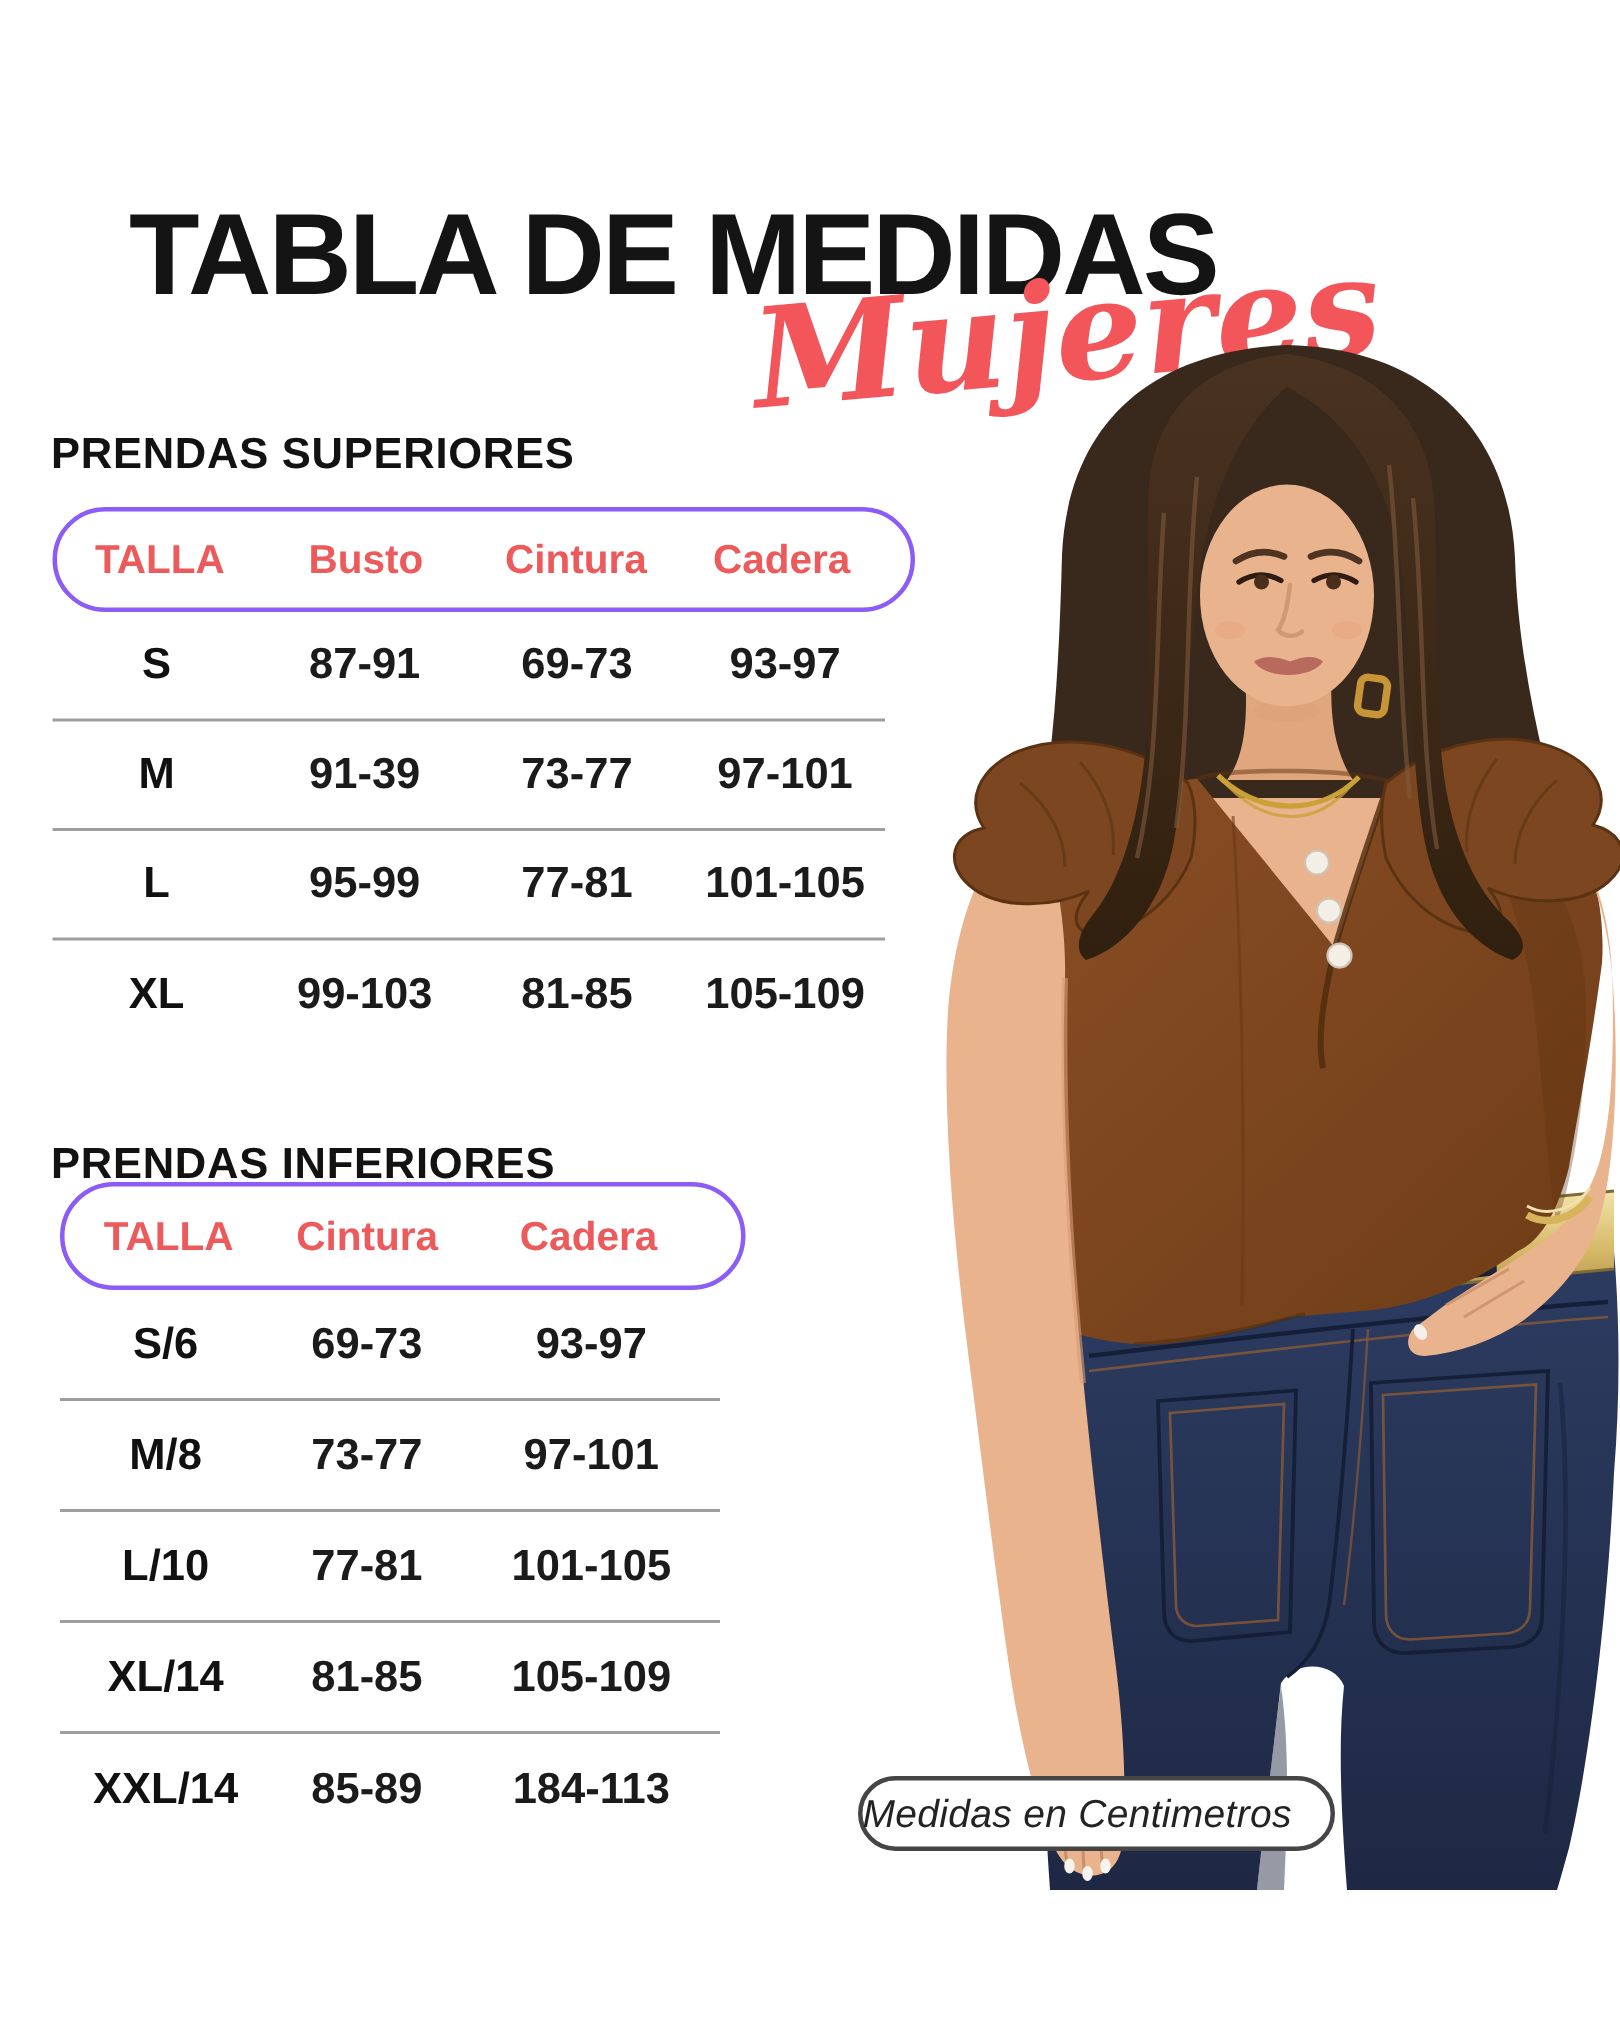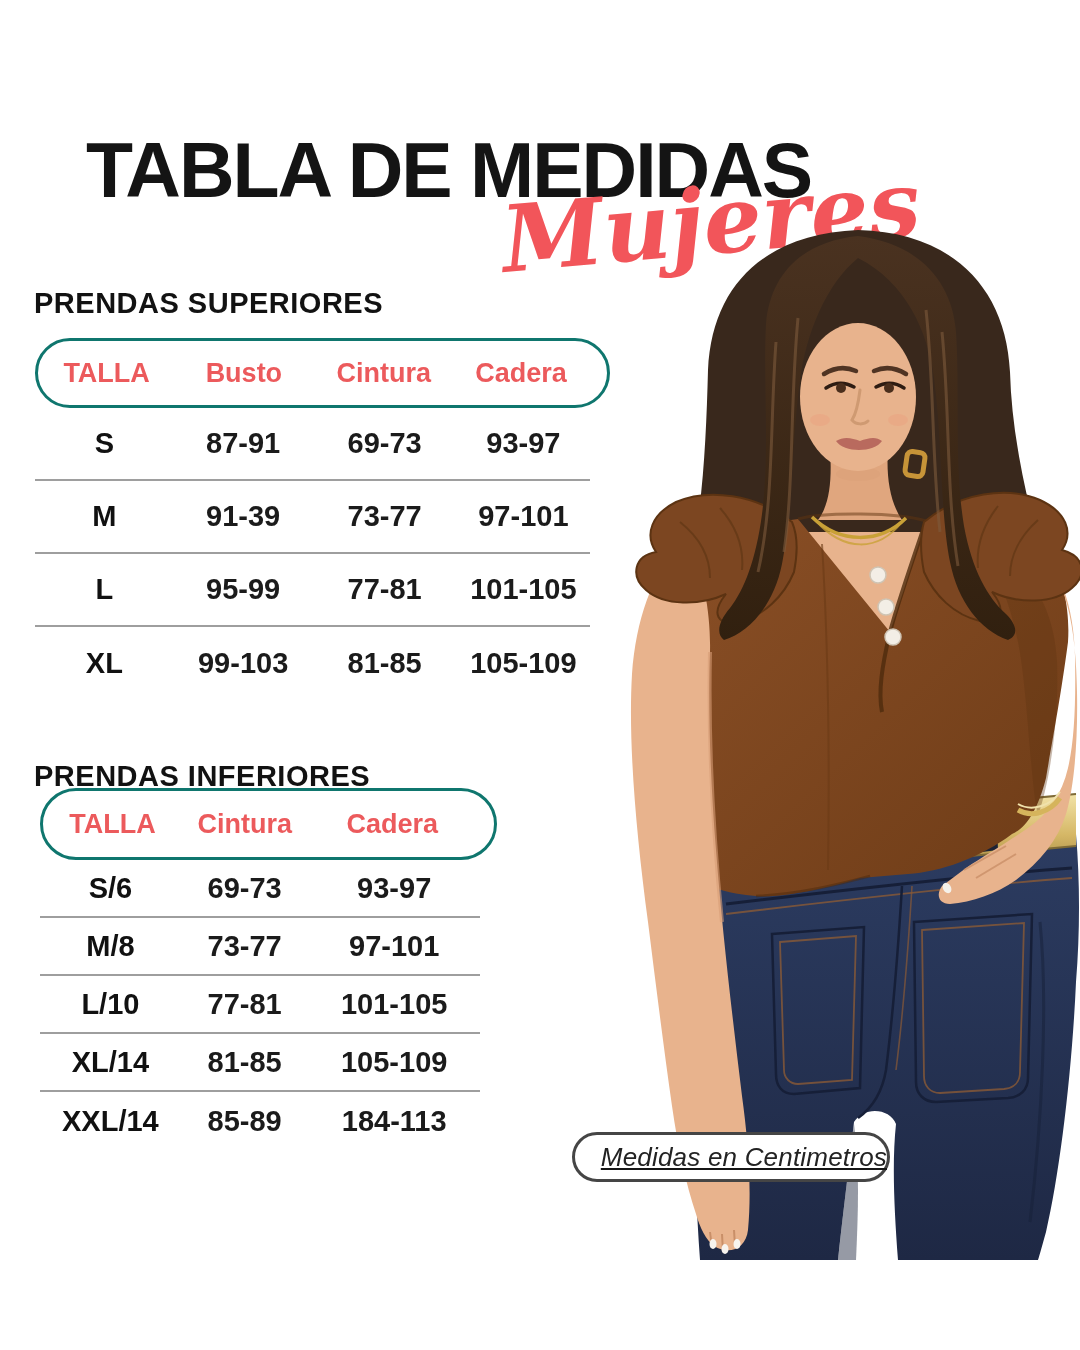--- a/index.html
+++ b/index.html
@@ -16,40 +16,40 @@
     font-family:"DejaVu Serif", serif;font-style:italic;font-weight:700;
     font-size:92px;color:#f2555a;transform:rotate(-5deg);transform-origin:left center;
     white-space:nowrap;
   }
   .section-heading{
     position:absolute;margin:4px;font-size:29px;font-weight:800;letter-spacing:.5px;color:#121212;white-space:nowrap;
   }
   #heading-sup{left:30px;top:283px;}
   #heading-inf{left:30px;top:756px;}
   .pill{
-    position:absolute;border:3px solid #0f766e;border-radius:40px;background:#ffffff;
+    position:absolute;border:3px solid #8b5cf6;border-radius:40px;background:#ffffff;
     box-sizing:border-box;
   }
   .g4{display:grid;grid-template-columns:25% 25% 26% 24%;align-items:center;text-align:center;}
   .g3{display:grid;grid-template-columns:32% 29% 39%;align-items:center;text-align:center;}
   #pill-sup{left:35px;top:338px;width:575px;height:70px;padding-right:20px;}
   #pill-inf{left:40px;top:788px;width:457px;height:72px;padding-right:17px;}
   .pill span{font-size:27px;font-weight:700;color:#ec5a5c;}
   .rows{position:absolute;}
   #rows-sup{left:35px;top:408px;width:555px;}
   #rows-inf{left:40px;top:860px;width:440px;}
   .row{height:73px;box-sizing:border-box;border-bottom:2px solid #9e9e9e;font-size:29px;font-weight:600;color:#1b1b1b;}
-  #rows-inf .row{height:58px;}
+  #rows-inf .row{height:74px;}
   .row:last-child{border-bottom:none;}
   .row .size{font-weight:800;color:#111;}
   .figure{position:absolute;left:560px;top:222px;width:520px;height:1130px;z-index:2;}
   .footpill{
-    position:absolute;left:572px;top:1132px;width:318px;height:50px;z-index:3;
+    position:absolute;left:572px;top:1184px;width:318px;height:50px;z-index:3;
     border:3px solid #454545;border-radius:26px;background:#ffffff;box-sizing:border-box;
-    display:flex;align-items:center;justify-content:flex-end;text-decoration:underline;
+    display:flex;align-items:center;justify-content:flex-start;
   }
   .footpill span{font-style:italic;font-size:26px;font-weight:500;color:#232323;letter-spacing:.2px;white-space:nowrap;}
 </style>
 </head>
 <body>
 
 <div class="canvas">
 
   <h1 class="page-title">TABLA DE MEDIDAS</h1>
   <div class="subtitle">Mujeres</div>

